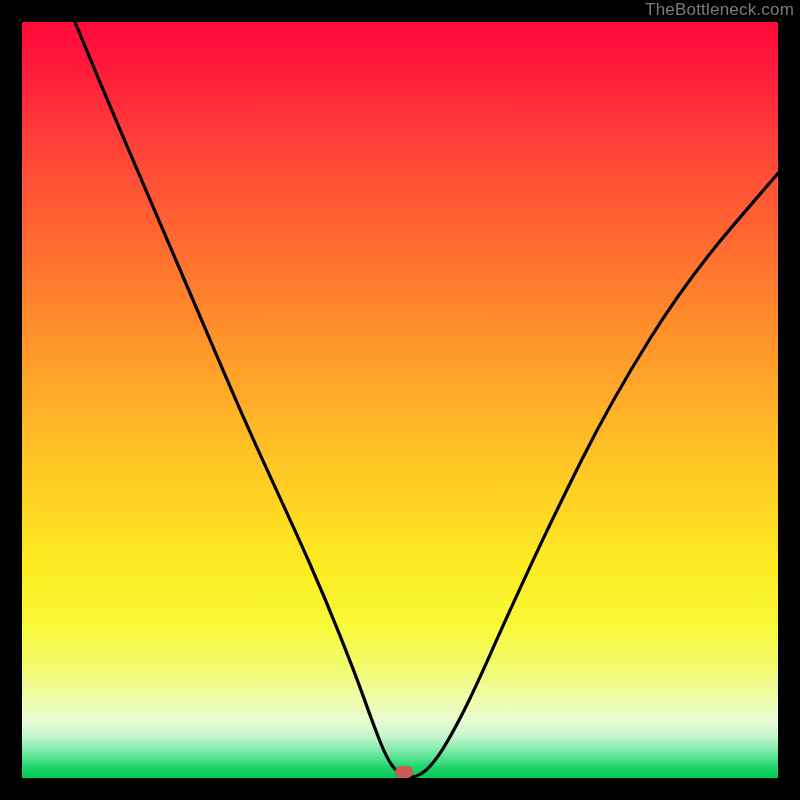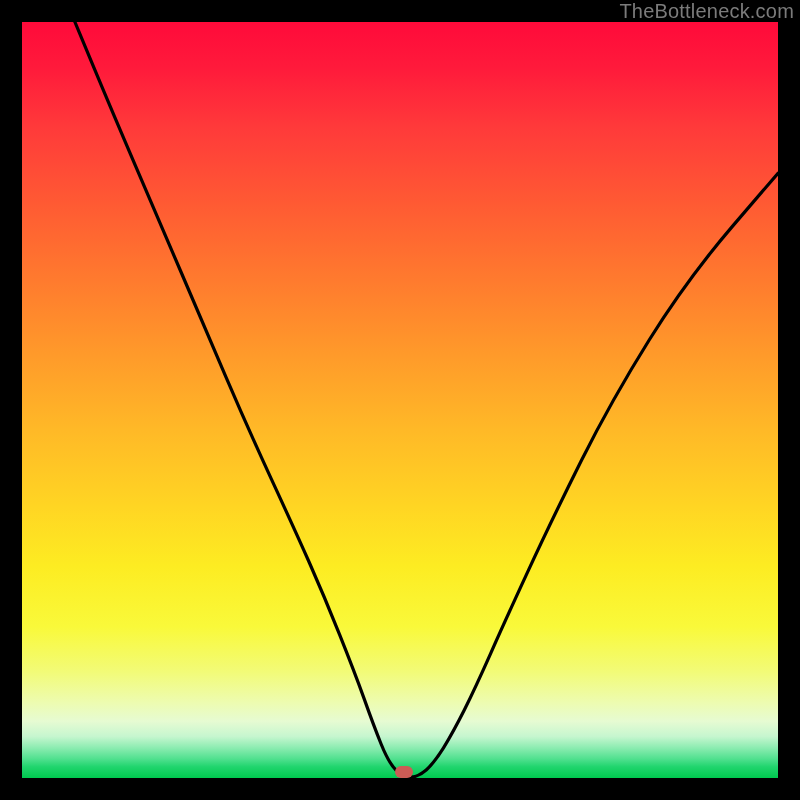--- a/index.html
+++ b/index.html
@@ -60,21 +60,21 @@
     height: 12px;
     border-radius: 6px;
     background: #cc5b55;
     transform: translate(-50%, -50%);
   }
   .watermark {
     position: absolute;
     top: 0;
     right: 6px;
     color: #7b7b7b;
-    font-size: 20px;
+    font-size: 17px;
     font-weight: 400;
     letter-spacing: 0.2px;
     user-select: none;
   }
 </style>
 </head>
 <body>
 
 <div class="frame">
 

